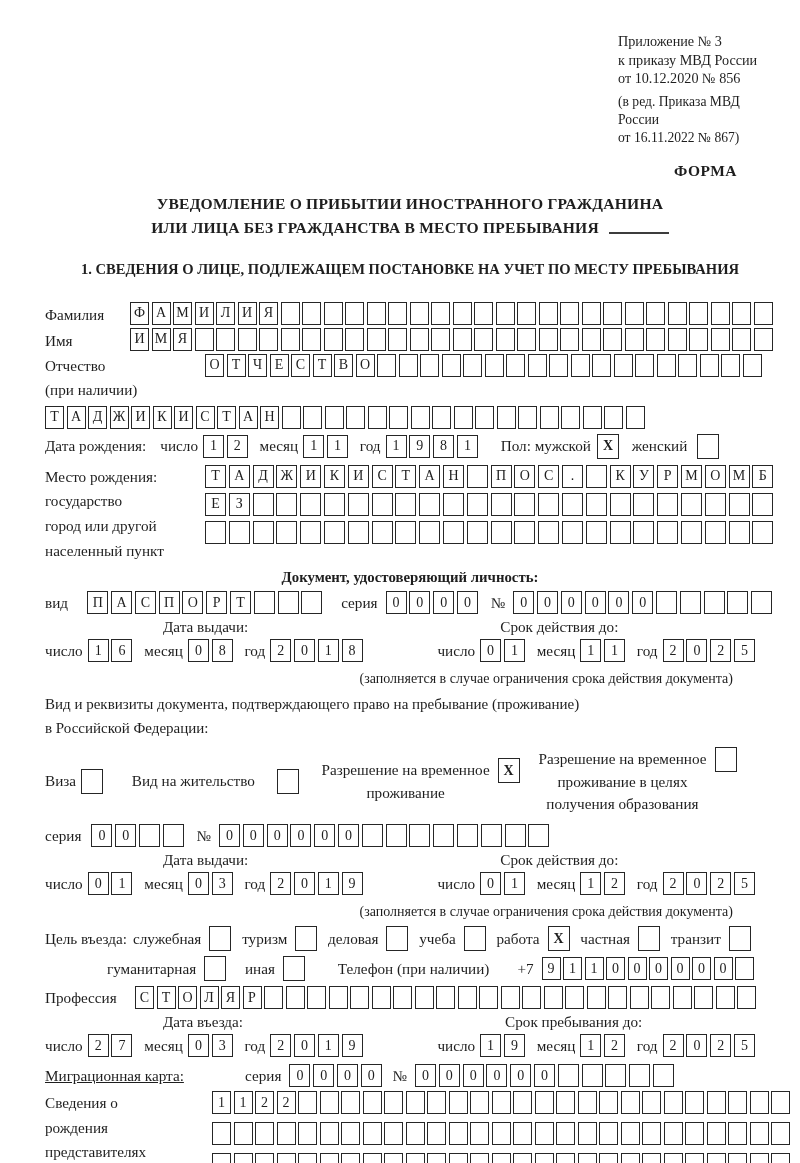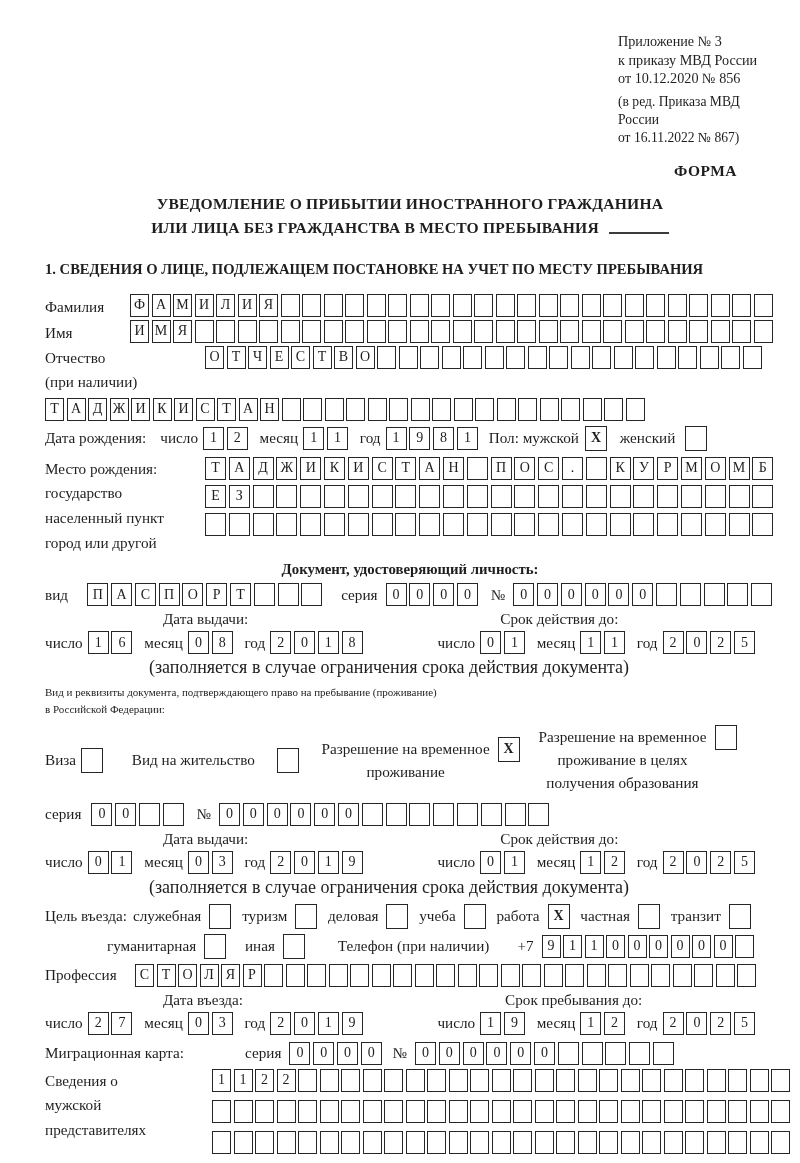--- a/index.html
+++ b/index.html
@@ -12,21 +12,21 @@
   .page { padding:32px 25px 0 45px; }
 
   
   .ref-block { margin-left:573px; font-size:14.2px; line-height:1.32; }
   .ref-edition { margin-top:5px; font-size:13.6px; line-height:1.3; }
   .forma { text-align:right; padding-right:38px; font-weight:bold; font-size:15.5px; margin-top:16px; letter-spacing:0.5px; }
 
   .title { text-align:center; font-weight:bold; font-size:15.6px; line-height:1.55; margin-top:12px; letter-spacing:0.2px; }
   .uline { display:inline-block; width:60px; border-bottom:2.2px solid #3c3c3c; margin-left:10px; transform:translateY(1px); }
 
-  .section-title { font-weight:bold; font-size:14.6px; text-align:left; margin-top:20px; margin-bottom:16px; }
+  .section-title { font-weight:bold; font-size:14.6px; text-align:center; margin-top:20px; margin-bottom:24px; }
 
   .row { display:flex; align-items:flex-start; margin-bottom:3px; }
   .lbl { font-size:15.2px; line-height:1.3; padding-top:3px; }
   .lblcol { flex:0 0 auto; }
   .lblcol div { font-size:15.2px; line-height:1.62; }
   .w85 { width:85px; } .w90 { width:90px; } .w130 { width:130px; } .w160 { width:160px; } .w135 { width:135px; }
 
   .cells { display:inline-flex; flex-wrap:nowrap; padding-top:0; }
   .cell {
     flex:0 0 auto; width:19px; height:23px; margin-right:2.5px;
@@ -41,23 +41,23 @@
   .stack .cells { margin-bottom:5px; }
 
   .center-head { text-align:center; font-weight:bold; font-size:14.8px; margin:6px 0 5px 0; }
 
   .dates-head { display:flex; font-size:15.2px; margin-top:4px; }
   .dates-row { display:flex; align-items:center; margin-top:3px; }
   .dg { display:flex; align-items:center; }
   .dg .lbl { padding-top:0; margin-right:5px; }
   .dg .cells { margin-right:9px; }
   .dg .cells:last-child { margin-right:0; }
-  .note { text-align:center; padding-right:42px; font-size:18px; margin-top:3px; margin-bottom:6px; }
-
-  .intro { font-size:11px; line-height:1.55; margin-top:6px; }
+  .note { text-align:right; padding-right:42px; font-size:14px; margin-top:9px; margin-bottom:6px; }
+
+  .intro { font-size:15px; line-height:1.55; margin-top:6px; }
   .opts { display:flex; align-items:center; margin-top:6px; margin-bottom:8px; }
   .opt { display:flex; align-items:flex-start; }
   .olbl { font-size:15.2px; line-height:1.5; text-align:center; padding-top:2px; }
   .opt .cells { margin-left:8px; margin-top:1px; }
 
   .inline-row { display:flex; align-items:center; margin-bottom:5px; font-size:15.2px; }
   .inline-row .lbl { padding-top:0; }
   .inline-row .cells { margin:0 8px 0 8px; }
 
   .reps { display:flex; align-items:flex-start; margin-top:4px; }
@@ -243,36 +243,36 @@
           <span class="cell">1</span>
         </span>
       <span class="lbl">год</span>
       <span class="cells w">
           <span class="cell">1</span>
           <span class="cell">9</span>
           <span class="cell">8</span>
           <span class="cell">1</span>
         </span>
     </span>
-    <span class="lbl" style="padding-top:0; margin:0 6px 0 8px;">Пол: мужской</span>
+    <span class="lbl" style="padding-top:0; margin:0 6px 0 20px;">Пол: мужской</span>
     <span class="cells w box">
         <span class="cell">X</span>
       </span>
     <span class="lbl" style="padding-top:0; margin:0 10px 0 10px;">женский</span>
     <span class="cells w box">
         <span class="cell"></span>
       </span>
   </div>
 
   <div class="row" style="margin-top:6px;">
     <span class="lblcol w160">
       <div>Место рождения:</div>
       <div>государство</div>
+      <div>город или другой</div>
       <div>населенный пункт</div>
-      <div>город или другой</div>
     </span>
     <span class="stack">
       <span class="cells w">
           <span class="cell">Т</span>
           <span class="cell">А</span>
           <span class="cell">Д</span>
           <span class="cell">Ж</span>
           <span class="cell">И</span>
           <span class="cell">К</span>
           <span class="cell">И</span>
@@ -677,21 +677,21 @@
       <span class="cells w">
           <span class="cell">2</span>
           <span class="cell">0</span>
           <span class="cell">2</span>
           <span class="cell">5</span>
         </span>
     </span>
   </div>
 
   <div class="row" style="align-items:center; margin-top:7px;">
-    <span class="lbl lblcol" style="padding-top:0; width:200px;">Миграционная карта:</span>
+    <span class="lbl lblcol" style="padding-top:0; width:200px;text-decoration:underline;">Миграционная карта:</span>
     <span class="lbl" style="padding-top:0; margin-right:8px;">серия</span>
     <span class="cells w">
         <span class="cell">0</span>
         <span class="cell">0</span>
         <span class="cell">0</span>
         <span class="cell">0</span>
       </span>
     <span class="lbl" style="padding-top:0; margin:0 8px 0 8px;">№</span>
     <span class="cells w">
         <span class="cell">0</span>
@@ -704,21 +704,21 @@
         <span class="cell"></span>
         <span class="cell"></span>
         <span class="cell"></span>
         <span class="cell"></span>
       </span>
   </div>
 
   <div class="reps">
     <span class="lblcol w135">
       <div>Сведения о</div>
-      <div>мужской</div>
+      <div>рождения</div>
       <div>представителях</div>
 
     </span>
     <span class="stack" style="margin-left:32px;">
       <span class="cells">
           <span class="cell">1</span>
           <span class="cell">1</span>
           <span class="cell">2</span>
           <span class="cell">2</span>
           <span class="cell"></span>

